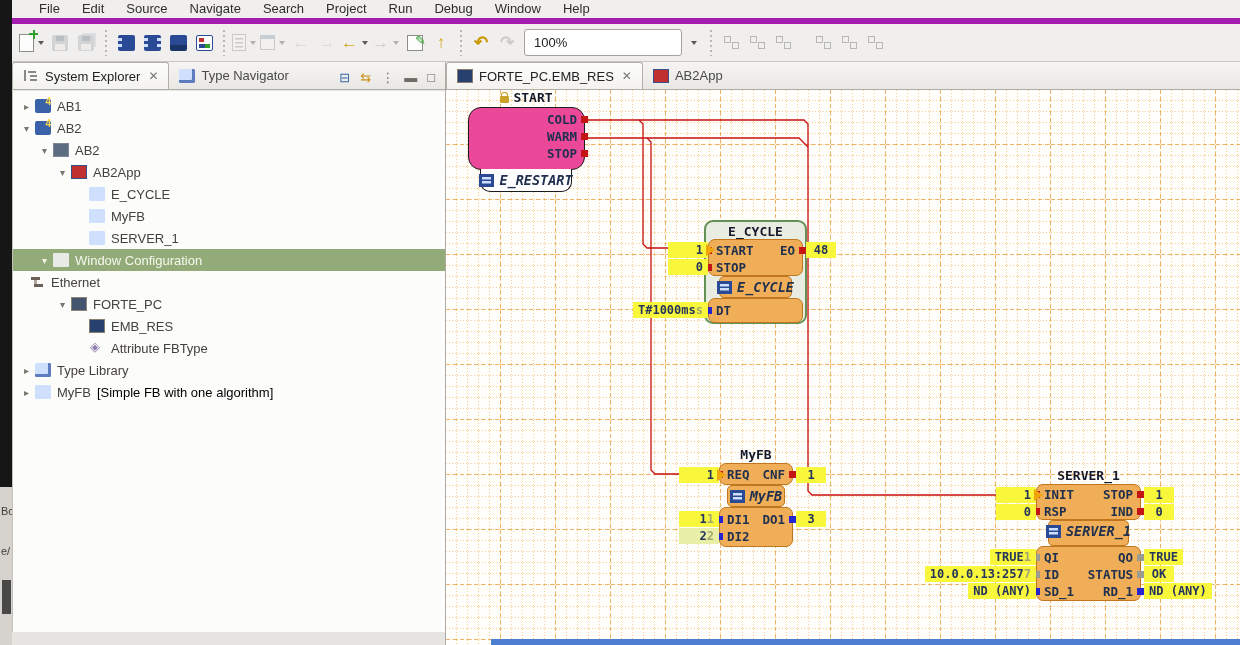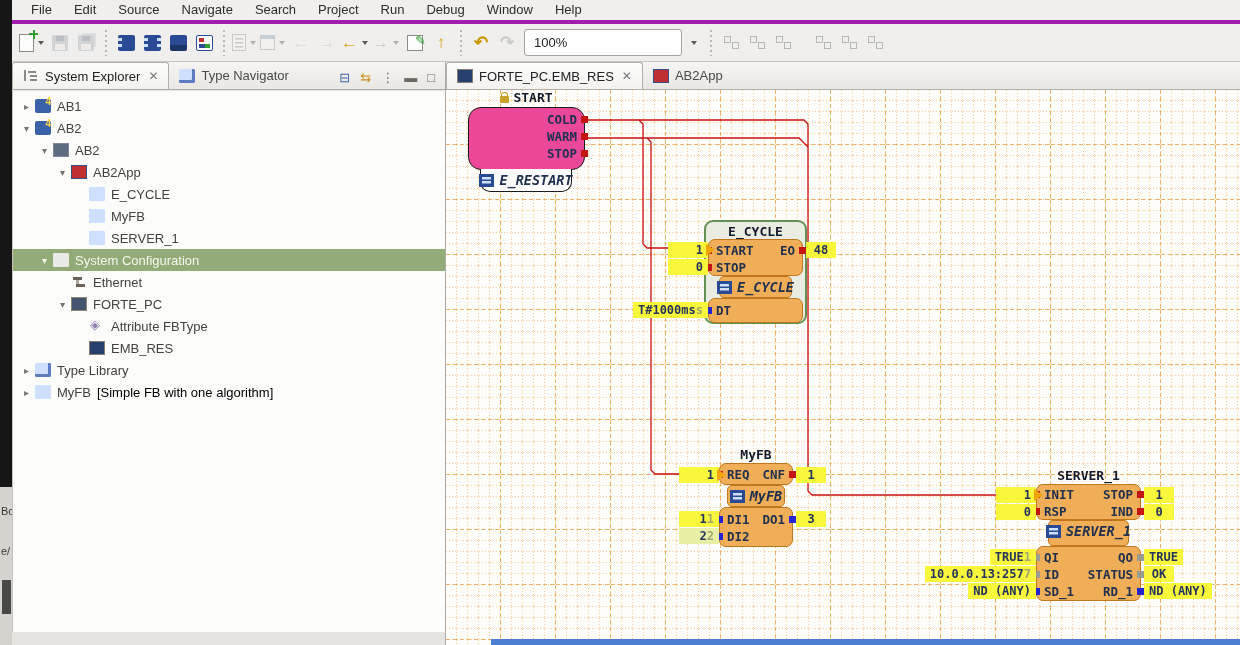--- a/index.html
+++ b/index.html
@@ -9,21 +9,21 @@
 
   
   #left-strip { position:absolute; left:0; top:0; width:12px; height:645px; background:#161616; }
   #left-strip .lower { position:absolute; left:0; top:487px; width:12px; height:158px; background:#d6d3cf; }
   #left-strip .frag { position:absolute; font:11px "Liberation Sans",sans-serif; color:#3c3c38; left:1px; }
   #left-strip .dkbox { position:absolute; left:2px; top:93px; width:9px; height:34px; background:#484846; }
 
   
   #win { position:absolute; left:12px; top:0; width:1228px; height:645px; background:#e7e5e2; }
   #menubar { position:absolute; left:0; top:0; width:100%; height:24px; background:#f0efed;
-             display:flex; align-items:center; padding-left:8px; border-bottom:4px solid #a21caf;}
+             display:flex; align-items:center; padding-left:16px; border-bottom:6px solid #a21caf;}
   .menu-item { padding:0 11px; font-size:13px; color:#2e2e2c; height:24px; line-height:24px; cursor:default; }
 
   #toolbar { position:absolute; left:0; top:24px; width:100%; height:38px; background:#f0efed;
              border-bottom:1px solid #c9c6c1; display:flex; align-items:center; padding-left:6px; }
   .tsep { width:2px; height:26px; margin:0 6px;
           background-image:repeating-linear-gradient(to bottom,#b9b7b1 0 2px, transparent 2px 5px); }
   .tbtn { height:28px; min-width:24px; display:flex; align-items:center; justify-content:center;
           margin:0 1px; position:relative; border-radius:3px; }
   .tbtn.dis { opacity:.42; }
   .drop { width:0; height:0; border:3.5px solid transparent; border-top:4.5px solid #5a5a55; margin:4px 2px 0 4px; }
@@ -326,41 +326,41 @@
             <span class="tlabel">MyFB</span>
           </div>
           <div class="trow" style="padding-left: 60px;">
             <span class="exp"></span>
             <span class="ico ico-fb"></span>
             <span class="tlabel">SERVER_1</span>
           </div>
           <div class="trow sel" style="padding-left: 24px;">
             <span class="exp">▾</span>
             <span class="ico ico-sysconf"></span>
-            <span class="tlabel">System Configuration</span>
-          </div>
-          <div class="trow" style="padding-left: 42px; align-items: center;">
+            <span class="tlabel">Window Configuration</span>
+          </div>
+          <div class="trow" style=" align-items: center;">
             <span class="exp"></span>
             <span class="ico ico-ethernet"></span>
             <span class="tlabel">Ethernet</span>
           </div>
           <div class="trow" style="padding-left: 42px;">
             <span class="exp">▾</span>
             <span class="ico ico-device"></span>
             <span class="tlabel">FORTE_PC</span>
           </div>
           <div class="trow" style="padding-left: 60px;">
             <span class="exp"></span>
+            <span class="ico ico-resource"></span>
+            <span class="tlabel">EMB_RES</span>
+          </div>
+          <div class="trow" style="padding-left: 60px;">
+            <span class="exp"></span>
             <span class="ico ico-attribute"></span>
             <span class="tlabel">Attribute FBType</span>
-          </div>
-          <div class="trow" style="padding-left: 60px;">
-            <span class="exp"></span>
-            <span class="ico ico-resource"></span>
-            <span class="tlabel">EMB_RES</span>
           </div>
           <div class="trow" style="padding-left: 6px;">
             <span class="exp">▸</span>
             <span class="ico ico-typelib"></span>
             <span class="tlabel">Type Library</span>
           </div>
           <div class="trow" style="padding-left: 6px;">
             <span class="exp">▸</span>
             <span class="ico ico-fb"></span>
             <span class="tlabel">MyFB</span>

